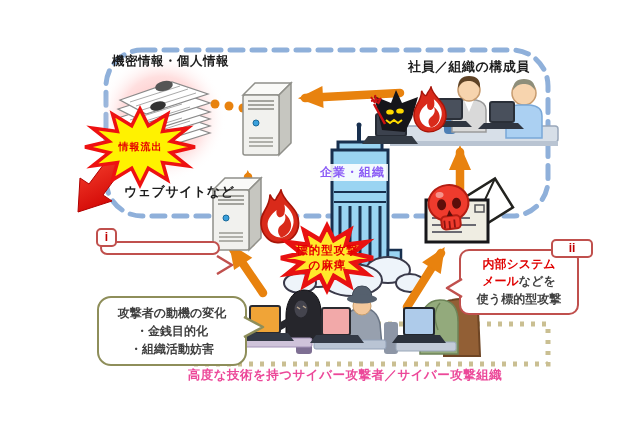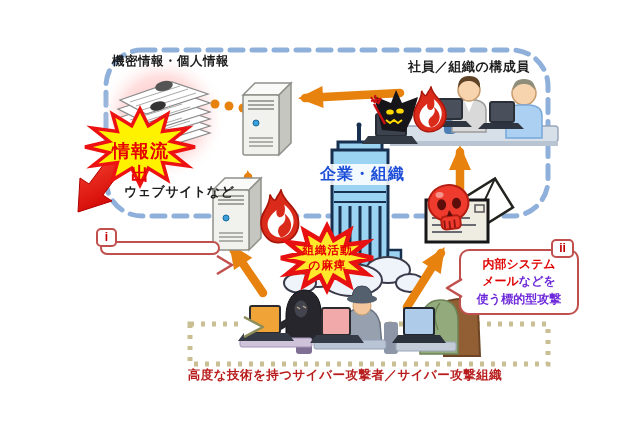--- a/index.html
+++ b/index.html
@@ -15,40 +15,40 @@
   .lbl2{font-size:13px;}
   .burst-text{
     position:absolute;text-align:center;font-weight:bold;color:#e60000;
     letter-spacing:1px;line-height:1.3;
   }
   .callout{
     position:absolute;background:#fff;border:2.5px solid #c0504d;border-radius:10px;
     text-align:center;font-weight:bold;font-size:12px;line-height:1.45;
     color:#9e3a32;padding:5px 3px;
   }
-  .callout .black{color:#6d28d9;}
+  .callout .black{color:#404040;}
   .callout .red{color:#e00000;}
   .badge{
     position:absolute;background:#fff;border:2px solid #c0504d;border-radius:5px;
     color:#c00000;font-weight:bold;font-size:12px;text-align:center;line-height:15px;
     z-index:30;
   }
   .callout-olive{
     position:absolute;background:#fff;border:2.5px solid #8e8e5a;border-radius:14px;
     text-align:center;font-weight:bold;font-size:12px;line-height:1.5;color:#3f3f3f;
     padding:6px 4px;
   }
   .tail{position:absolute;z-index:31;}
   .org-label{
-    position:absolute;font-size:16px;font-weight:bold;color:#1d4ed8;letter-spacing:1px;
+    position:absolute;font-size:12px;font-weight:bold;color:#8b5cf6;letter-spacing:1px;
     background:rgba(255,255,255,0.88);padding:0 3px;white-space:nowrap;z-index:22;
   }
   .caption{
     position:absolute;left:150px;top:367px;width:390px;text-align:center;
-    font-size:12.5px;font-weight:bold;color:#b91c1c;letter-spacing:0.5px;
+    font-size:12.5px;font-weight:bold;color:#ec4899;letter-spacing:0.5px;
   }
   svg.canvas{position:absolute;left:0;top:0;z-index:10;}
   .txt-layer{z-index:20;}
 </style>
 </head>
 <body>
 
 <div class="stage">
 
   <svg class="canvas" width="640" height="426" viewBox="0 0 640 426">
@@ -246,41 +246,46 @@
   <div class="lbl lbl2 txt-layer" style="left:408px;top:58px;">社員／組織の構成員</div>
 
   <div class="lbl lbl2 txt-layer" style="left:124px;top:183px;width:118px;text-align:left;white-space:normal;">
     <div>ウェブサイトなど</div>
   </div>
 
   <div class="org-label" style="left:317px;top:164px;">企業・組織</div>
 
   <div class="caption txt-layer">高度な技術を持つサイバー攻撃者／サイバー攻撃組織</div>
 
-  <div class="burst-text txt-layer" style="left:103px;top:140px;width:75px;font-size:18px;">情報流出</div>
+  <div class="burst-text txt-layer" style="left:103px;top:140px;width:75px;font-size:10px;">情報流出</div>
 
   <div class="burst-text txt-layer" style="left:290px;top:243px;width:75px;font-size:11.5px;">
-    <div>組織活動</div>
+    <div>標的型攻撃</div>
     <div>の麻痺</div>
   </div>
 
   <div class="callout" style="left:100px;top:241px;width:120px;z-index:25;">
   </div>
   <div class="badge" style="left:96px;top:228px;width:21px;height:19px;">i</div>
   <svg class="tail" style="left:216px;top:255px;" width="18" height="20">
     <path d="M1,1 L16,10 L1,19" fill="#fff" stroke="#c0504d" stroke-width="2.5" stroke-linejoin="round"></path>
   </svg>
 
   <div class="callout" style="left:459px;top:249px;width:120px;z-index:25;">
     <div class="red">内部システム</div>
     <div><span class="red">メール</span><span class="black">などを</span></div>
     <div class="black">使う標的型攻撃</div>
   </div>
-  <div class="badge" style="left:551px;top:239px;width:23px;height:19px;">ii</div>
+  <div class="badge" style="left:551px;top:239px;width:42px;height:19px;">ii</div>
   <svg class="tail" style="left:444px;top:278px;" width="19" height="20">
     <path d="M18,1 L3,10 L18,19" fill="#fff" stroke="#c0504d" stroke-width="2.5" stroke-linejoin="round"></path>
   </svg>
 
+  <div class="callout-olive" style="left:97px;top:296px;width:150px;z-index:25;">
+    <div>攻撃者の動機の変化</div>
+    <div>・金銭目的化</div>
+    <div>・組織活動妨害</div>
+  </div>
   <svg class="tail" style="left:243px;top:316px;" width="22" height="22">
     <path d="M1,1 L20,11 L1,21" fill="#fff" stroke="#8e8e5a" stroke-width="2.5" stroke-linejoin="round"></path>
   </svg>
 
 </div>
 
 </body></html>

